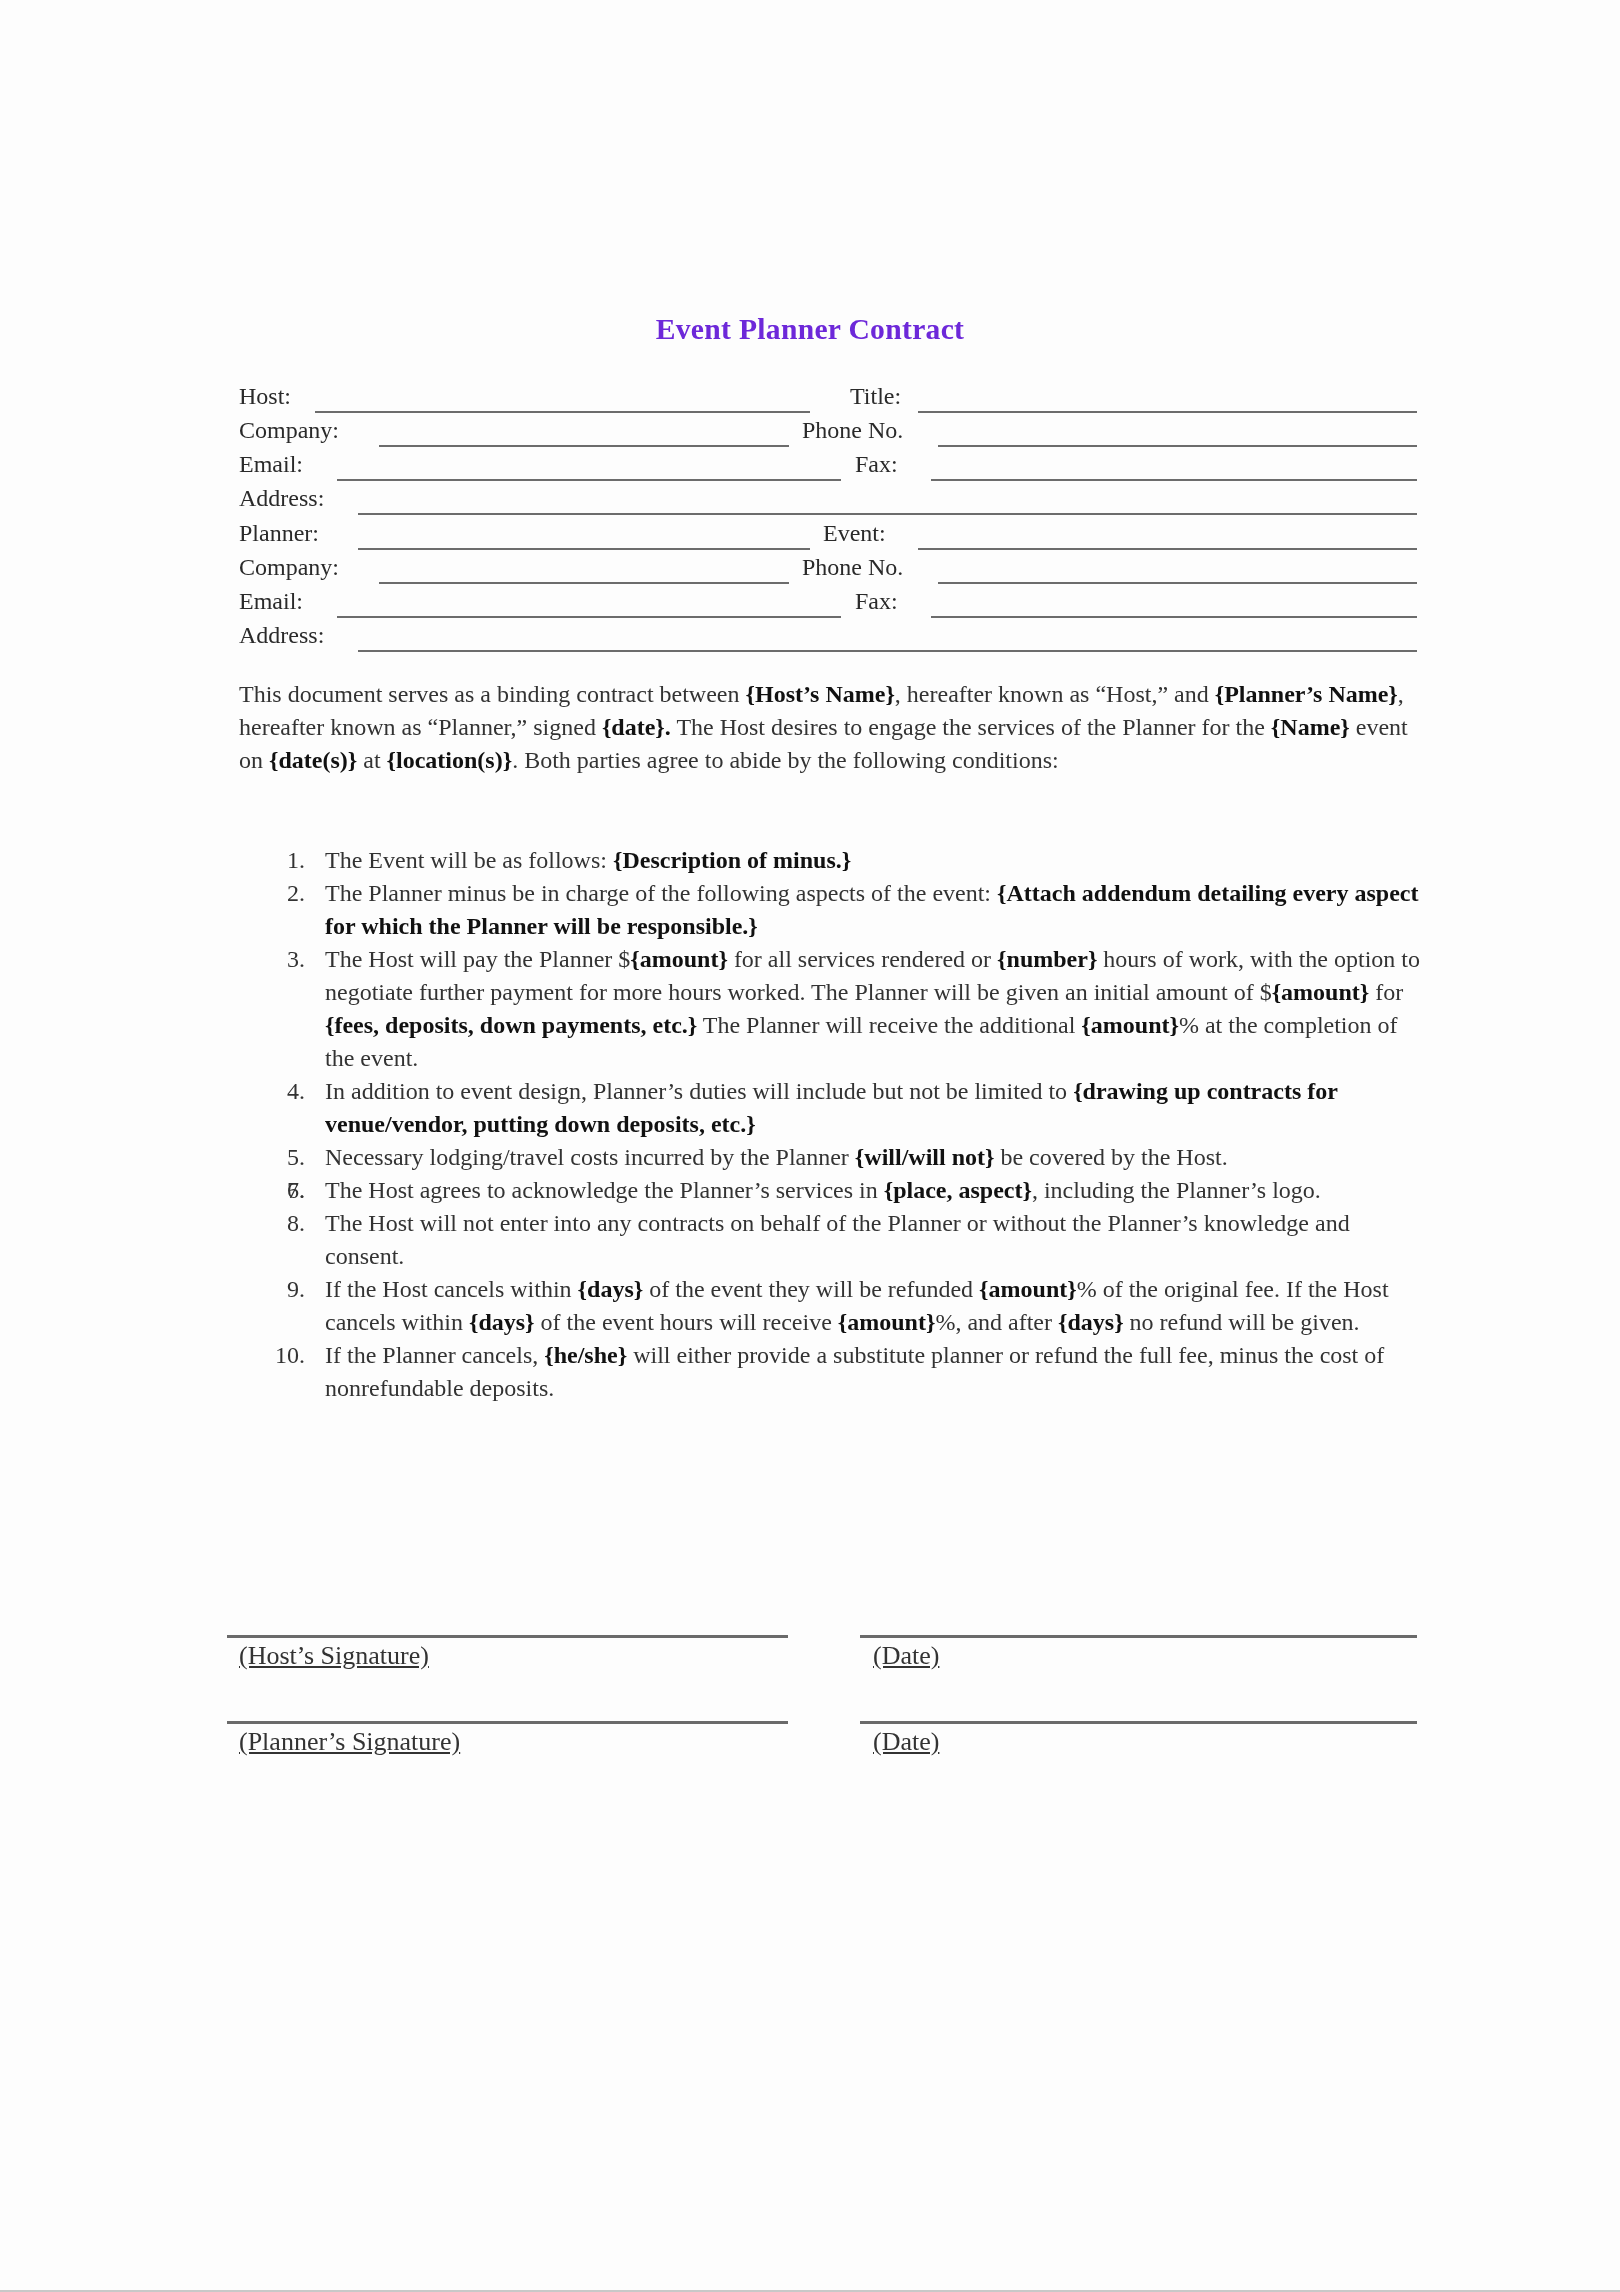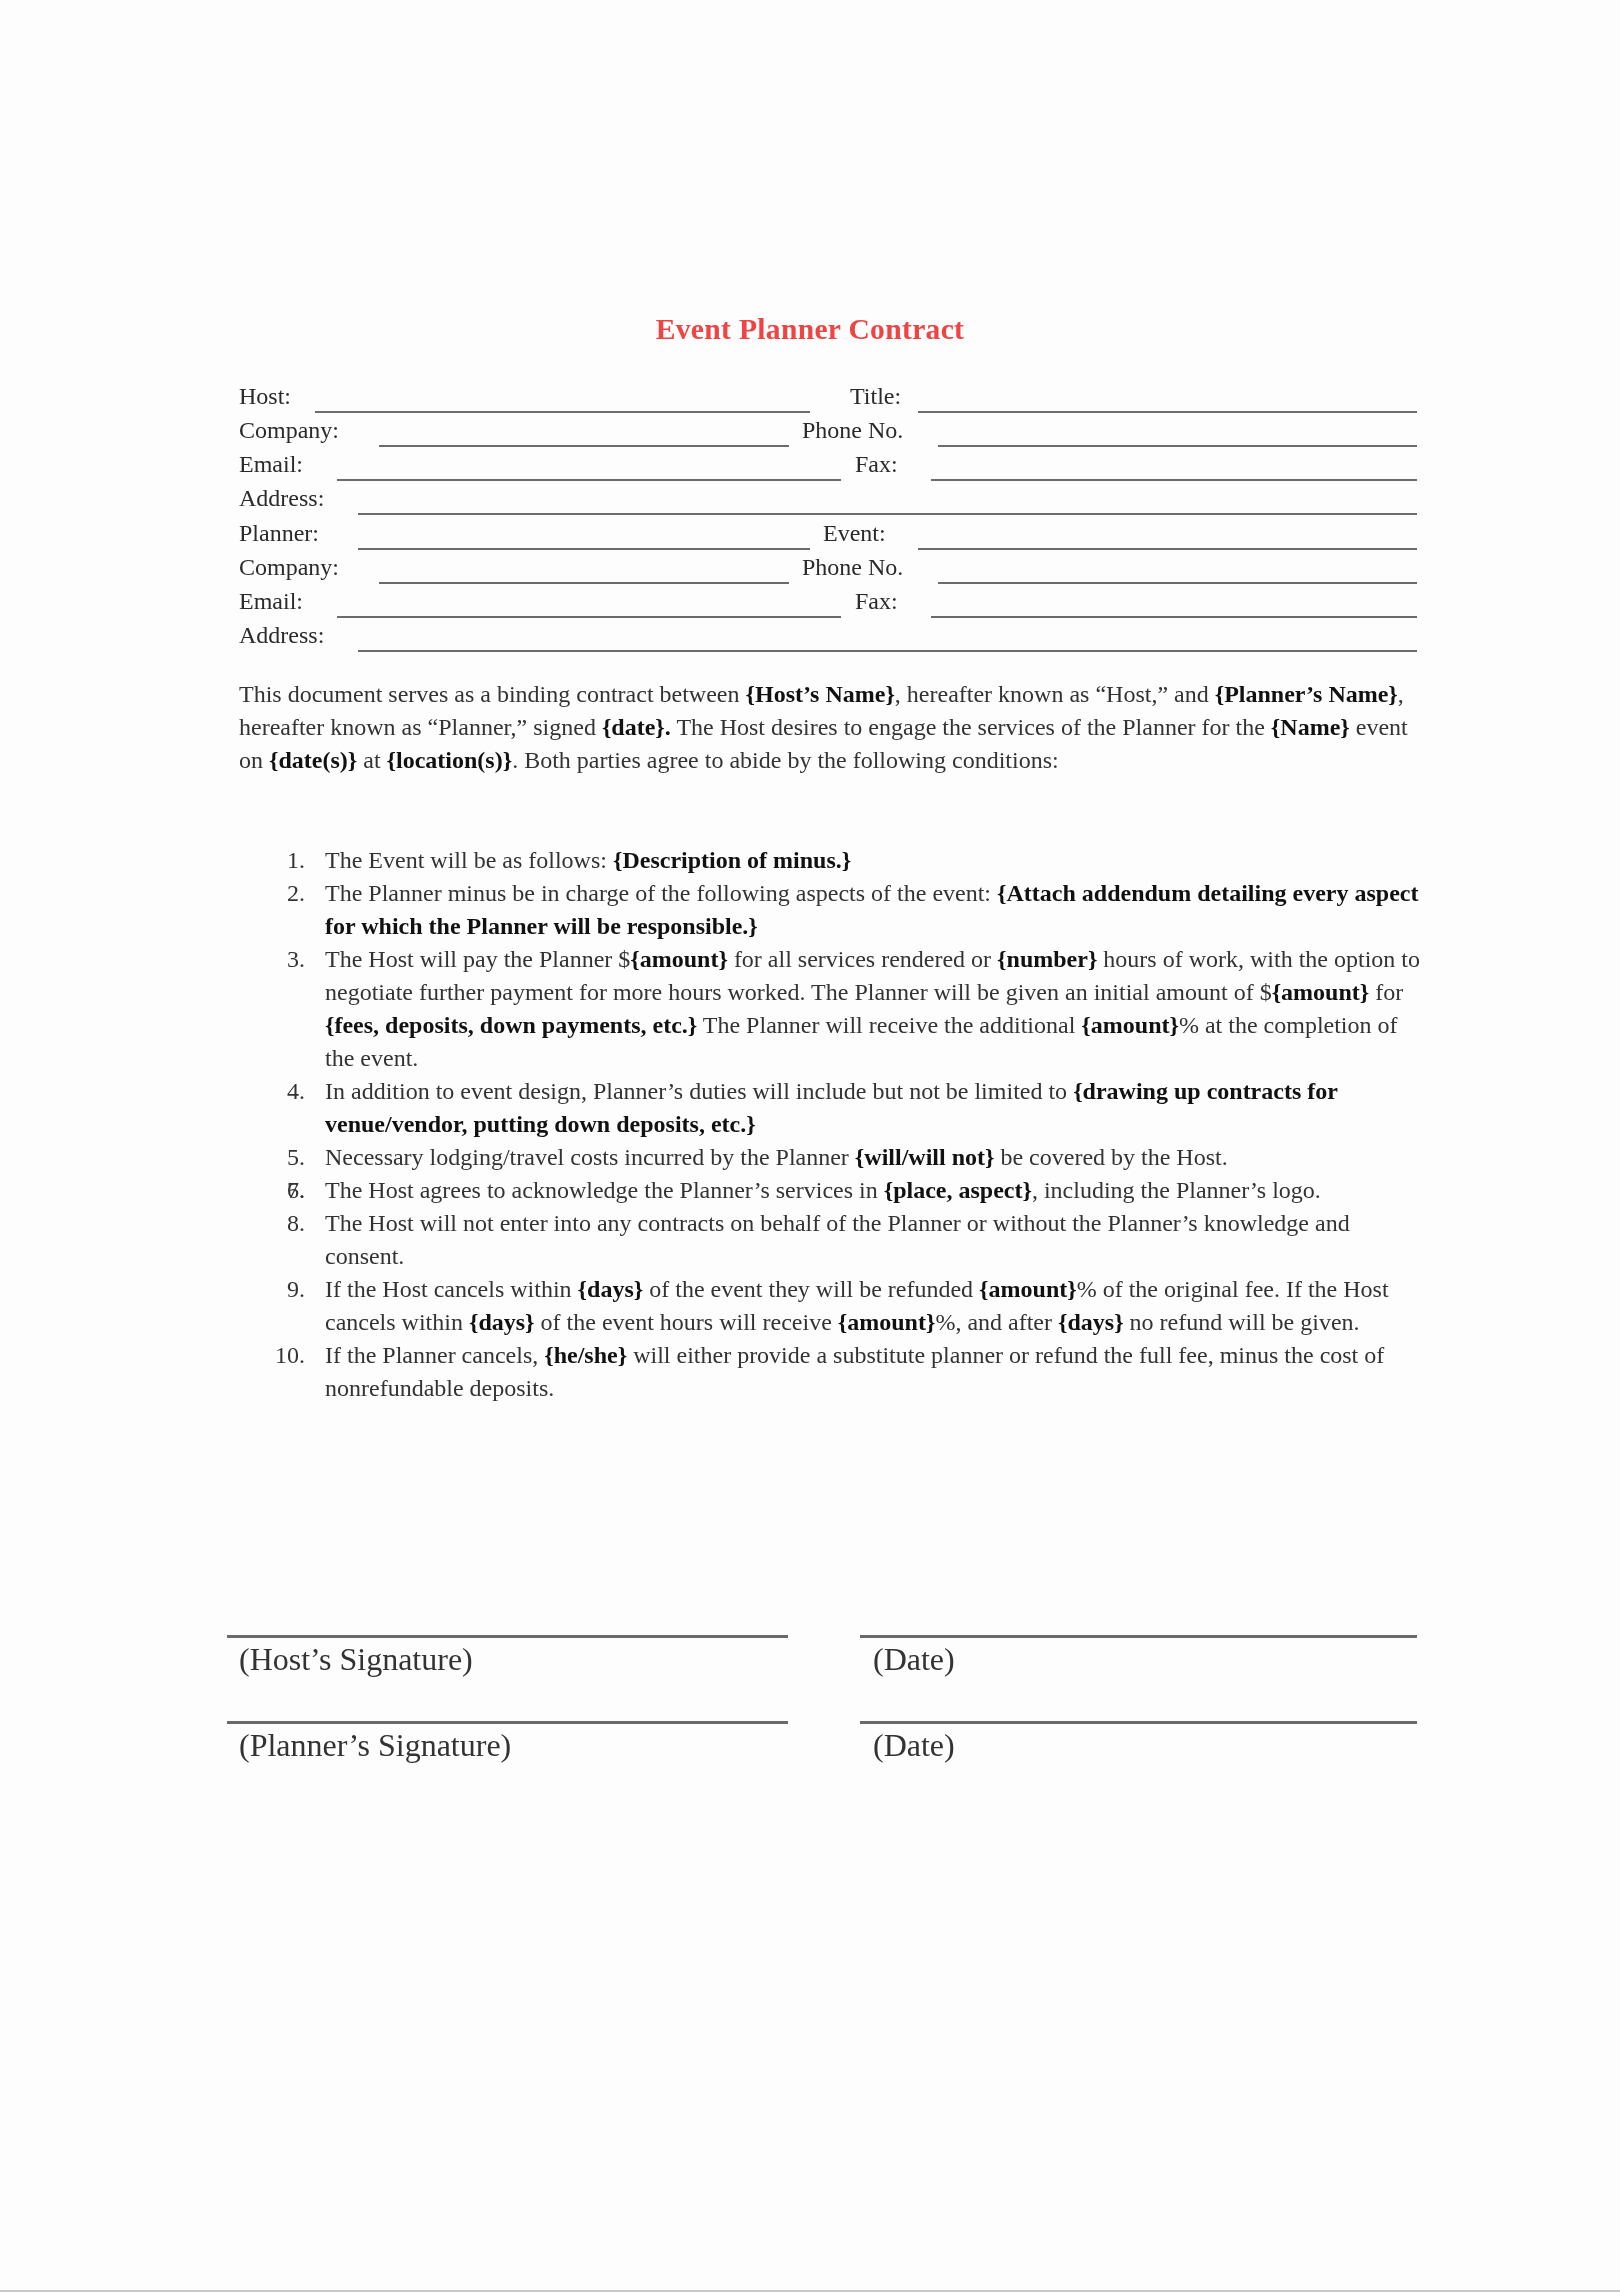--- a/index.html
+++ b/index.html
@@ -3,39 +3,39 @@
 <meta charset="utf-8">
 <style>
   html, body { margin: 0; padding: 0; }
   body {
     width: 1620px; height: 2293px; background: #fdfdfd; position: relative; overflow: hidden;
     font-family: "Liberation Serif", "DejaVu Serif", serif; color: #2a2a2a;
   }
   .page-bottom-rule { position: absolute; left: 0; right: 0; bottom: 0; height: 2.7px; background: #c8c8c8; }
   .title {
     position: absolute; top: 313px; left: 0; width: 1620px; text-align: center;
-    font-weight: bold; font-size: 29.6px; color: #ef4444; letter-spacing: 0.3px;
+    font-weight: bold; font-size: 29.6px; color: #6d28d9; letter-spacing: 0.3px;
   }
   .field-row { position: absolute; left: 0; width: 1620px; height: 34px; font-size: 24px; }
   .lbl { position: absolute; top: 0; line-height: 34px; white-space: nowrap; color: #2a2a2a; }
   .line { position: absolute; height: 1.8px; background: #6c6c6c; top: 32px; }
 
   .para {
     position: absolute; left: 239px; top: 678px; width: 1182px;
     font-size: 24px; line-height: 33px; color: #333;
   }
   .para b, .list b { color: #111; }
   .list {
     position: absolute; left: 269px; top: 844px; width: 1155px; margin: 0; padding: 0;
     list-style: none; font-size: 24px; line-height: 33px; color: #333;
   }
   .list li { position: relative; padding-left: 56px; }
   .list .num { position: absolute; left: 0; width: 36px; text-align: right; }
   .sig-line { position: absolute; height: 2.7px; background: #6a6a6a; }
-  .sig-cap { position: absolute; font-size: 32px; color: #333; white-space: nowrap; }
+  .sig-cap { position: absolute; font-size: 26px; color: #333; white-space: nowrap; text-decoration: underline; }
 </style>
 </head>
 <body>
 
 <div class="title">Event Planner Contract</div>
 
 <div>
   <div class="field-row" style="top:379px;padding-left:33px;">
     <span class="lbl" style="left:239px;">Host:</span>
     <div class="line" style="left:315px;width:495px;"></div>

